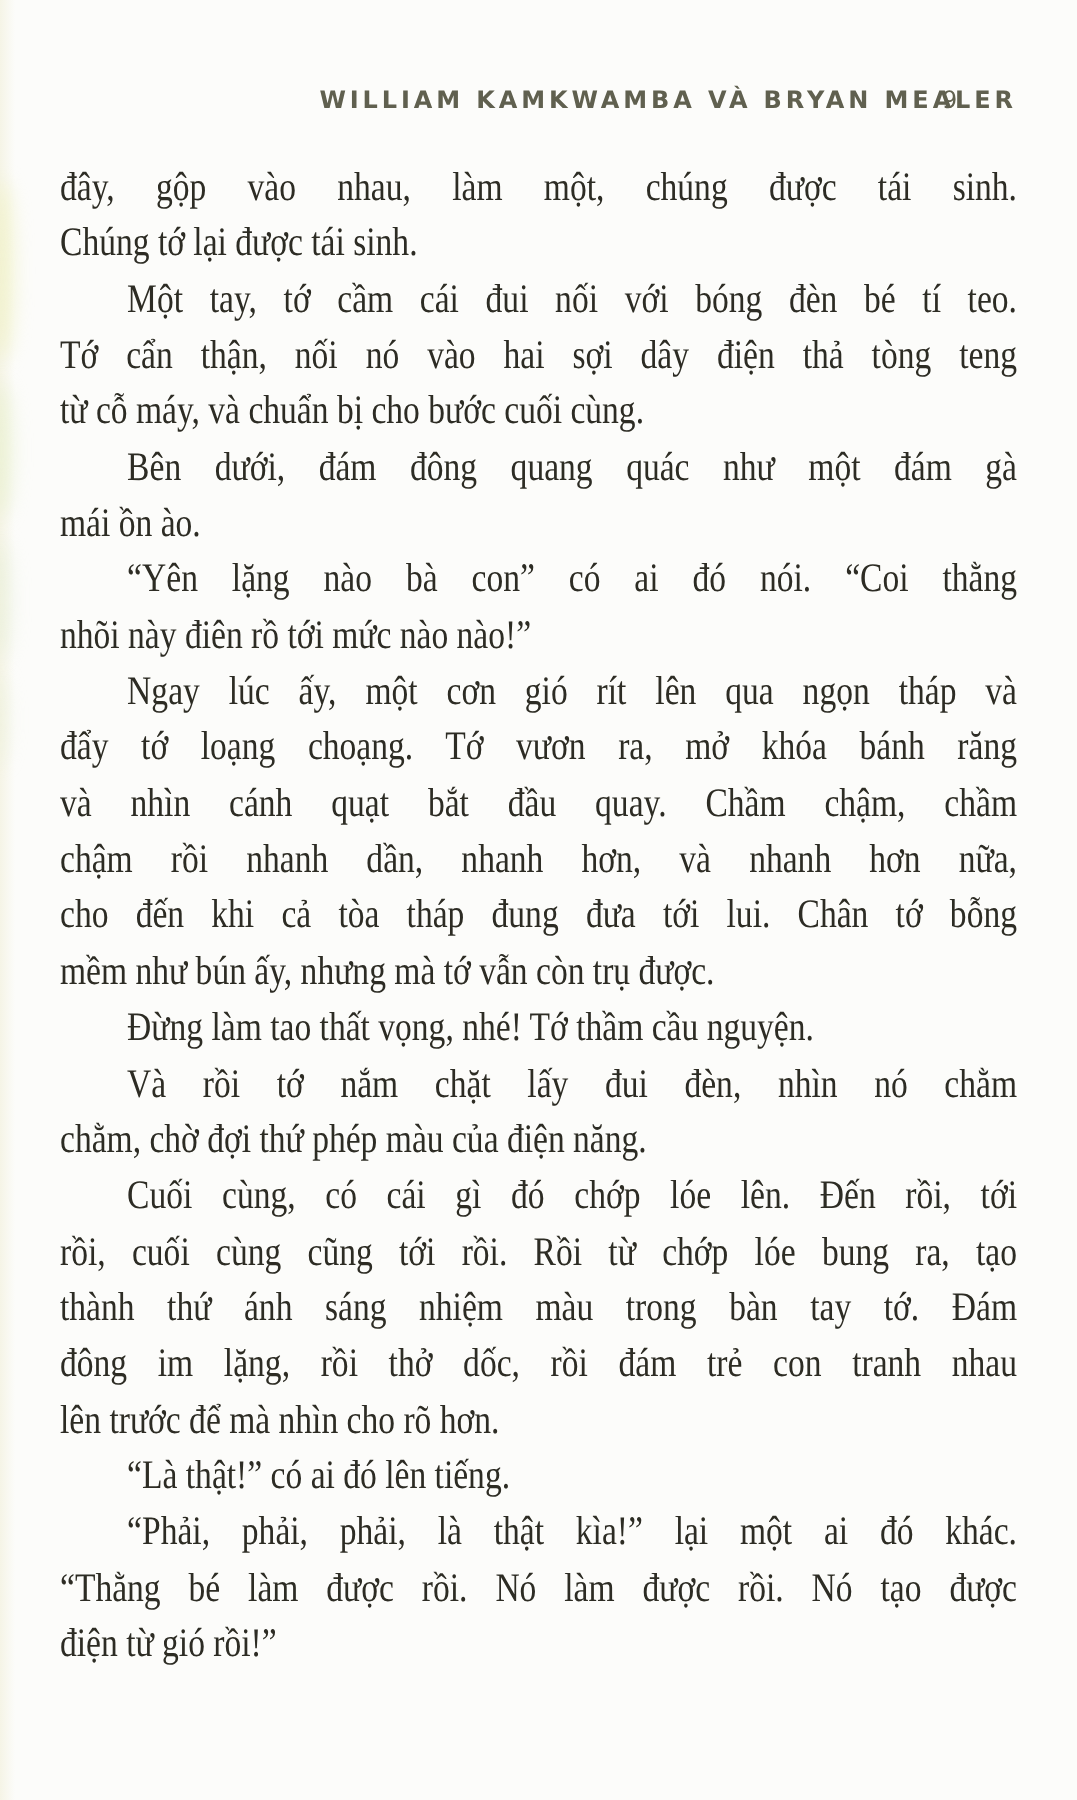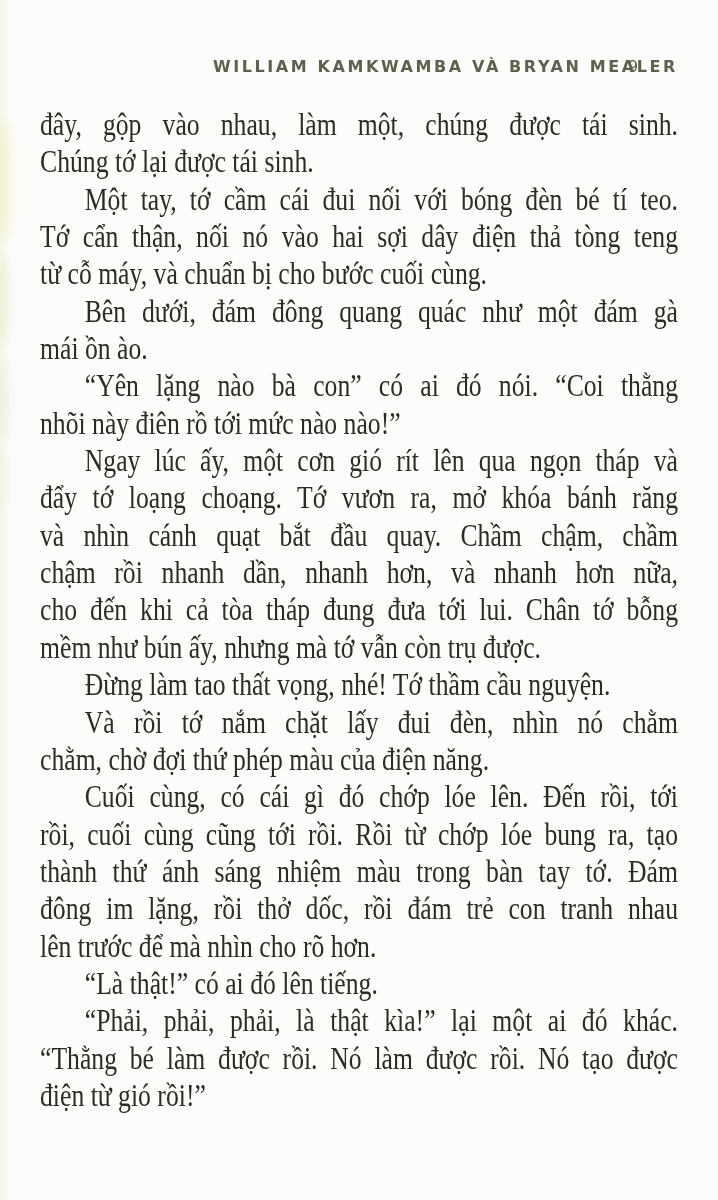--- a/index.html
+++ b/index.html
@@ -36,21 +36,21 @@
     position:absolute;top:57px;left:628px;
     font-family:"DejaVu Sans","Liberation Sans",sans-serif;
     font-size:16px;line-height:20px;
     color:#60604f;
   }
 
   
   .bodytext{
     position:absolute;left:40px;top:106px;width:638px;
     color:#2d2c24;
-    font-size:31px;
+    font-size:27px;
   }
   .line{
     width:770px;
     height:37.35px;
     line-height:37.35px;
     transform:scaleX(0.82857);
     transform-origin:0 50%;
     overflow:hidden;
     white-space:normal;
     text-align:justify;

